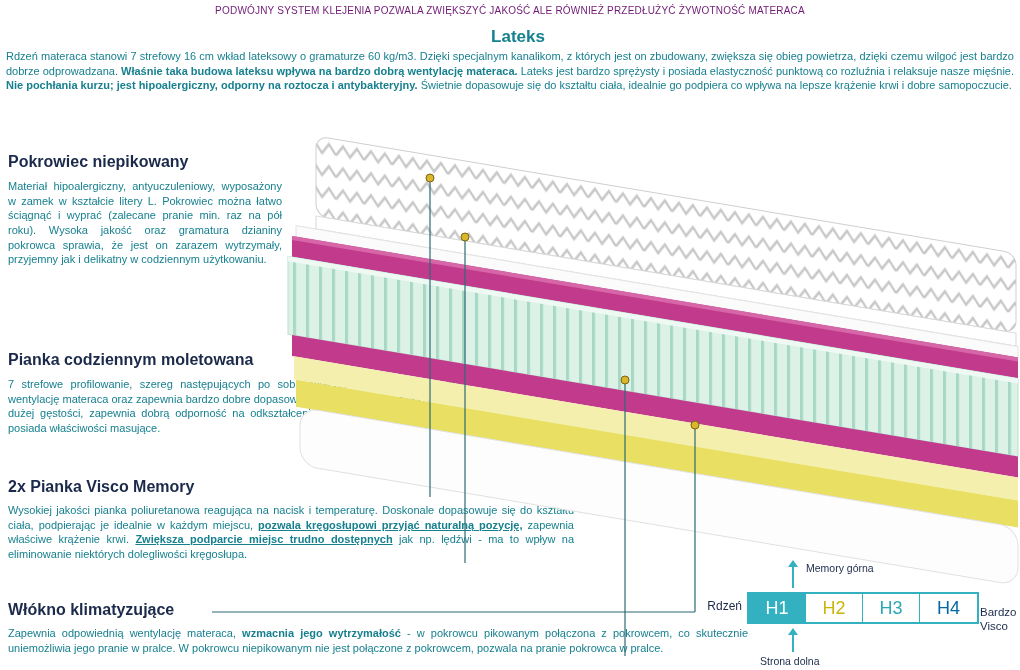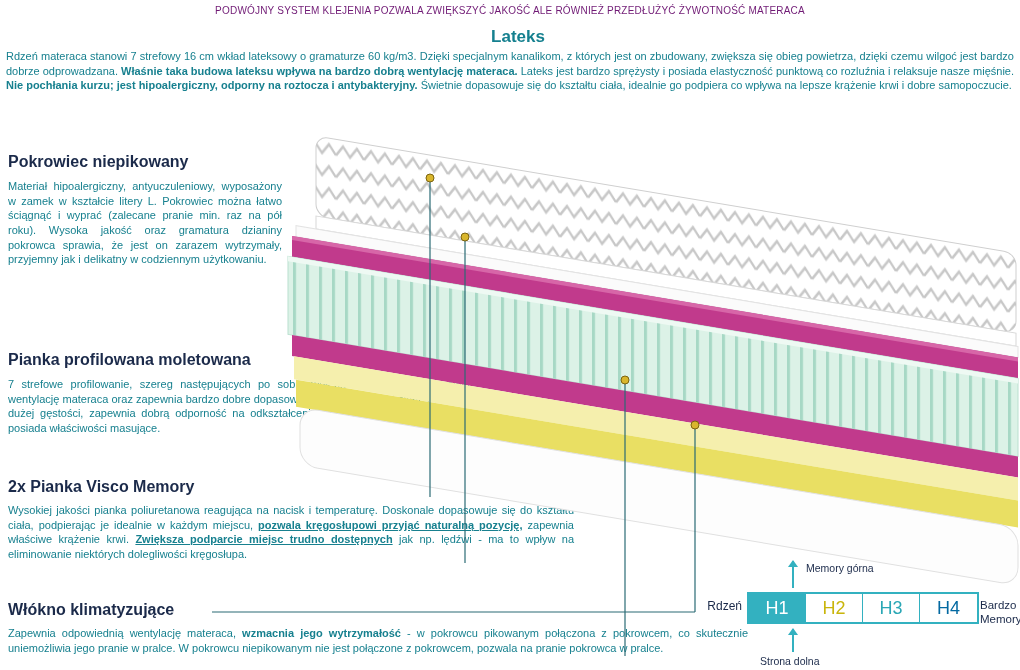--- a/index.html
+++ b/index.html
@@ -25,21 +25,21 @@
 <body>
 
 <div class="abs banner">PODWÓJNY SYSTEM KLEJENIA POZWALA ZWIĘKSZYĆ JAKOŚĆ ALE RÓWNIEŻ PRZEDŁUŻYĆ ŻYWOTNOŚĆ MATERACA</div>
 
 <div class="abs lateks-h">Lateks</div>
 <div class="abs para" style="top:49px;left:6px;width:1008px"><span>Rdzeń materaca stanowi 7 strefowy 16 cm wkład lateksowy o gramaturze 60 kg/m3. Dzięki specjalnym kanalikom, z których jest on zbudowany, zwiększa się obieg powietrza, dzięki czemu wilgoć jest bardzo dobrze odprowadzana. </span><span style="font-weight: bold;">Właśnie taka budowa lateksu wpływa na bardzo dobrą wentylację materaca.</span><span> Lateks jest bardzo sprężysty i posiada elastyczność punktową co rozluźnia i relaksuje nasze mięśnie. </span><span style="font-weight: bold;">Nie pochłania kurzu; jest hipoalergiczny, odporny na roztocza i antybakteryjny.</span><span> Świetnie dopasowuje się do kształtu ciała, idealnie go podpiera co wpływa na lepsze krążenie krwi i dobre samopoczucie.</span></div>
 
 <div class="abs sec-h" style="top:153px;left:8px">Pokrowiec niepikowany</div>
 <div class="abs para" style="top:179px;left:8px;width:274px"><span>Materiał hipoalergiczny, antyuczuleniowy, wyposażony w zamek w kształcie litery L. Pokrowiec można łatwo ściągnąć i wyprać (zalecane pranie min. raz na pół roku). Wysoka jakość oraz gramatura dzianiny pokrowca sprawia, że jest on zarazem wytrzymały, przyjemny jak i delikatny w codziennym użytkowaniu.</span></div>
 
-<div class="abs sec-h" style="top:351px;left:8px">Pianka profilowana moletowana</div>
+<div class="abs sec-h" style="top:351px;left:8px">Pianka codziennym moletowana</div>
 <div class="abs para" style="top:377px;left:8px;width:462px"><span>7 strefowe profilowanie, szereg następujących po sobie wgłębień i wypustek poprawia wentylację materaca oraz zapewnia bardzo dobre dopasowanie do powierzchni ciała. Pianka o dużej gęstości, zapewnia dobrą odporność na odkształcenia, poprawia krążenie krwi oraz posiada właściwości masujące.</span></div>
 
 <div class="abs sec-h" style="top:478px;left:8px">2x Pianka Visco Memory</div>
 <div class="abs para" style="top:503px;left:8px;width:566px"><span>Wysokiej jakości pianka poliuretanowa reagująca na nacisk i temperaturę. Doskonale dopasowuje się do kształtu ciała, podpierając je idealnie w każdym miejscu, </span><span style="font-weight: bold; text-decoration: underline;">pozwala kręgosłupowi przyjąć naturalną pozycję,</span><span> zapewnia właściwe krążenie krwi. </span><span style="font-weight: bold; text-decoration: underline;">Zwiększa podparcie miejsc trudno dostępnych</span><span> jak np. lędźwi - ma to wpływ na eliminowanie niektórych dolegliwości kręgosłupa.</span></div>
 
 <div class="abs sec-h" style="top:601px;left:8px">Włókno klimatyzujące</div>
 <div class="abs para" style="top:626px;left:8px;width:740px"><span>Zapewnia odpowiednią wentylację materaca, </span><span style="font-weight: bold;">wzmacnia jego wytrzymałość</span><span> - w pokrowcu pikowanym połączona z pokrowcem, co skutecznie uniemożliwia jego pranie w pralce. W pokrowcu niepikowanym nie jest połączone z pokrowcem, pozwala na pranie pokrowca w pralce.</span></div>
 
 <svg class="abs" style="left:256px;top:116px" width="764" height="480" viewBox="0 0 764 480" aria-hidden="true">
   <defs>
@@ -99,23 +99,23 @@
 
   <div class="abs navy" style="left:0;top:43px;width:44px;text-align:right;font-size:12px">Rdzeń</div>
 
   <div class="abs scale-box" style="left:49px;top:36px">
       <div class="h-cell h-sel" style="color: rgb(255, 255, 255);">H1</div>
       <div class="h-cell" style="color: rgb(201, 181, 11);">H2</div>
       <div class="h-cell" style="color: rgb(42, 167, 181);">H3</div>
       <div class="h-cell" style="color: #0369a1;">H4</div>
     </div>
 
-  <div class="abs navy" style="left:282px;top:42px;font-size:11.5px;line-height:1.25">
+  <div class="abs navy" style="left:282px;top:49px;font-size:11.5px;line-height:1.25">
     <div>Bardzo</div>
-    <div>Memory</div>
+    <div>Visco</div>
   </div>
 
   <svg class="abs" style="left:88px;top:70px" width="14" height="28" viewBox="0 0 14 28" aria-hidden="true">
     <path d="M7,3 V26" stroke="#33b1c0" stroke-width="2" fill="none"></path>
     <path d="M2,9 L7,2 L12,9 Z" fill="#33b1c0"></path>
   </svg>
   <div class="abs small-lbl navy" style="left:62px;top:99px">Strona dolna</div>
 </div>
 
 </body></html>

